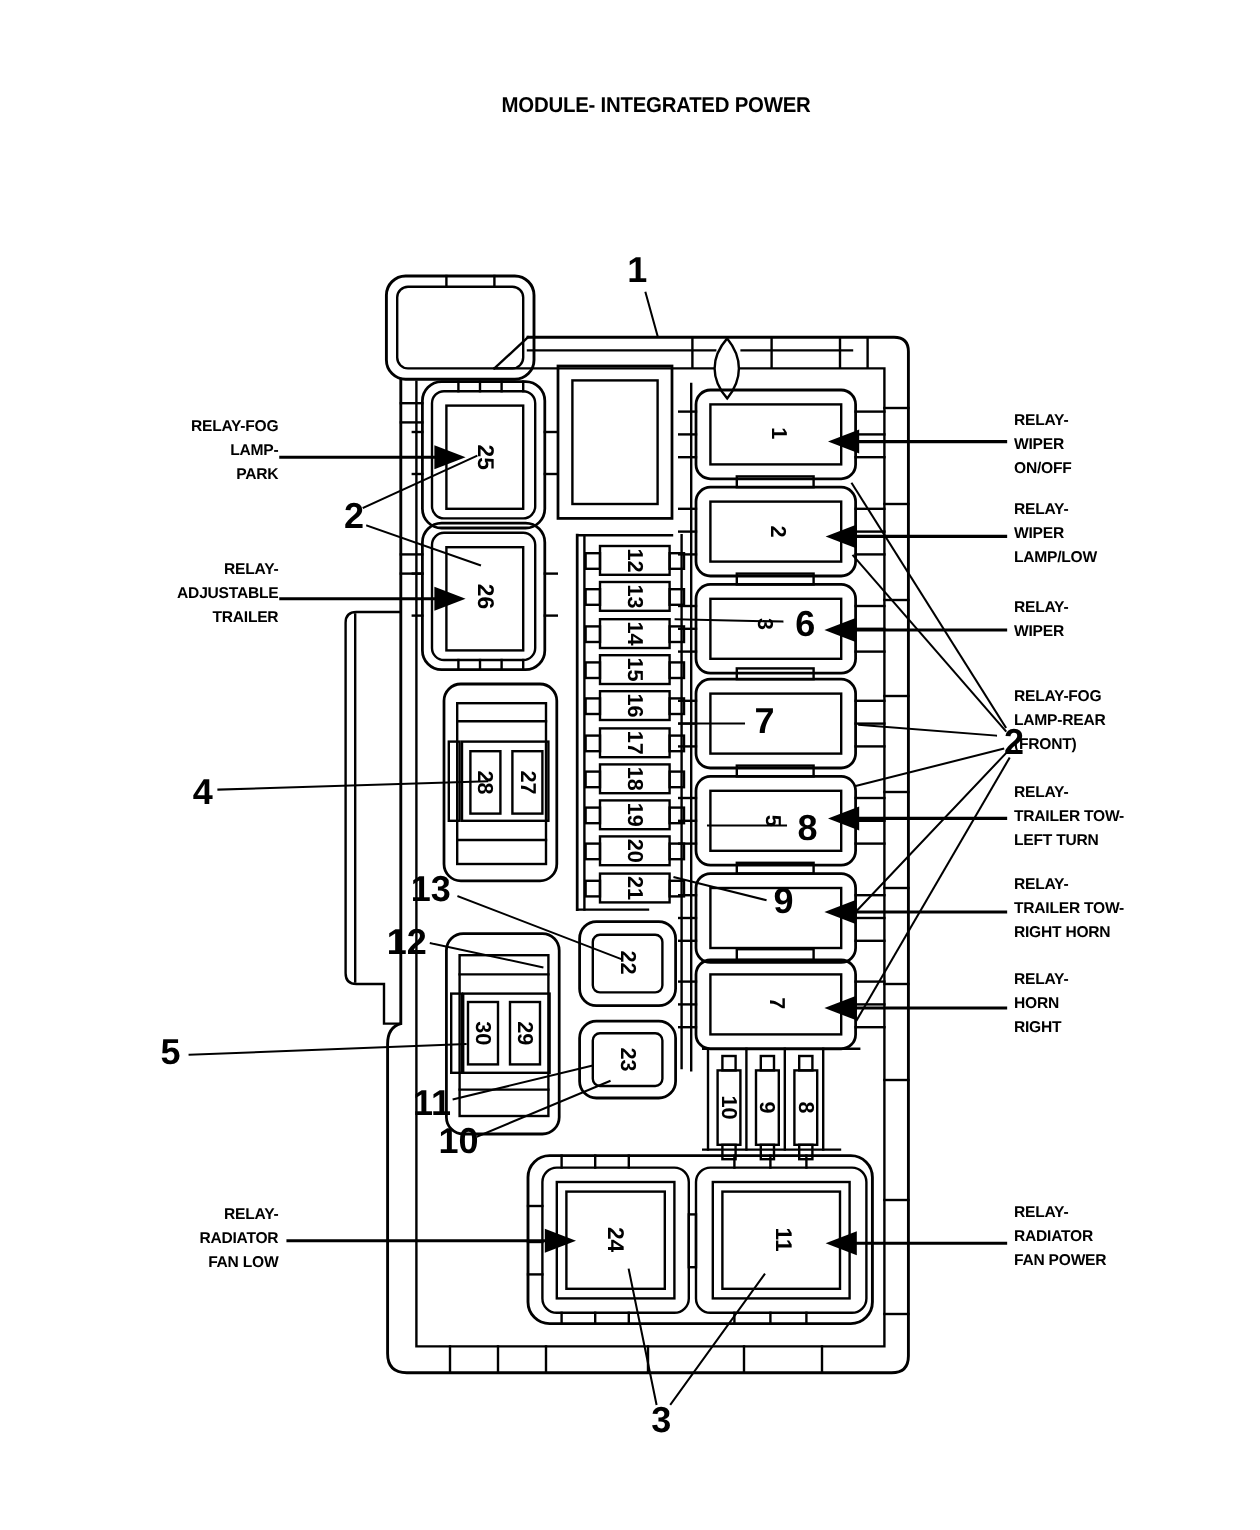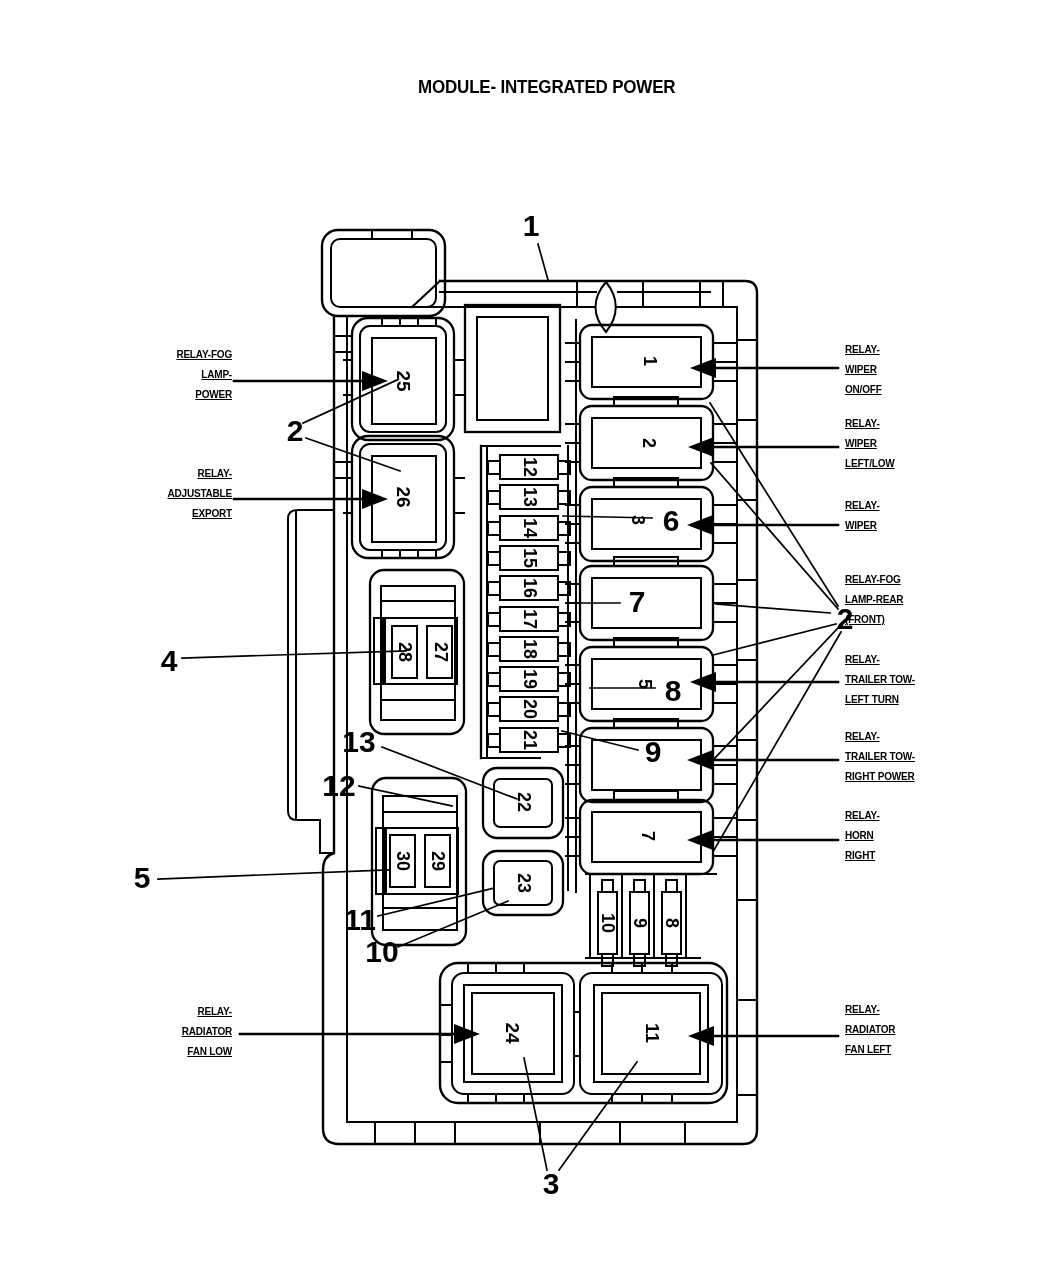--- a/index.html
+++ b/index.html
@@ -1,21 +1,21 @@
 <!DOCTYPE html>
 <html><head>
 <meta charset="utf-8">
 <style>
   html,body{margin:0;padding:0;background:#fff;}
   #canvas{position:relative;width:1050px;height:1275px;background:#ffffff;overflow:hidden;
           font-family:"Liberation Sans", sans-serif;color:#000;}
   #art{position:absolute;left:0;top:0;}
   .title{position:absolute;left:418px;top:78px;font-size:17px;font-weight:bold;
          letter-spacing:-0.2px;white-space:nowrap;transform:scaleY(1.05);}
-  .lbl{position:absolute;font-size:10px;font-weight:bold;line-height:20px;letter-spacing:-0.2px;text-decoration:underline;}
+  .lbl{position:absolute;font-size:13px;font-weight:bold;line-height:20px;letter-spacing:-0.2px;}
   .lbl.r{text-align:right;}
   .lbl div{white-space:nowrap;}
   .co{position:absolute;font-size:30px;font-weight:bold;transform:translate(-50%,-50%);
       white-space:nowrap;line-height:30px;}
   .sn{position:absolute;font-size:18px;font-weight:bold;white-space:nowrap;
       transform:translate(-50%,-50%) rotate(90deg);letter-spacing:0px;}
   .sn.big{font-size:19px;}
 </style>
 </head>
 <body>
@@ -378,66 +378,66 @@
   <div class="co" style="left:673px;top:691px;">8</div>
   <div class="co" style="left:653px;top:752px;">9</div>
   <div class="co" style="left:382px;top:952px;">10</div>
   <div class="co" style="left:360px;top:920px;">11</div>
   <div class="co" style="left:339px;top:786px;">12</div>
   <div class="co" style="left:359px;top:742px;">13</div>
 
   <div class="lbl r" style="left:88px;top:345px;width:144px;">
     <div>RELAY-FOG</div>
     <div>LAMP-</div>
-    <div>POWER</div>
+    <div>PARK</div>
   </div>
   <div class="lbl r" style="left:58px;top:464px;width:174px;">
     <div>RELAY-</div>
     <div>ADJUSTABLE</div>
-    <div>EXPORT</div>
+    <div>TRAILER</div>
   </div>
   <div class="lbl r" style="left:58px;top:1002px;width:174px;">
     <div>RELAY-</div>
     <div>RADIATOR</div>
     <div>FAN LOW</div>
   </div>
 
   <div class="lbl" style="left:845px;top:340px;width:180px;">
     <div>RELAY-</div>
     <div>WIPER</div>
     <div>ON/OFF</div>
   </div>
   <div class="lbl" style="left:845px;top:414px;width:180px;">
     <div>RELAY-</div>
     <div>WIPER</div>
-    <div>LEFT/LOW</div>
+    <div>LAMP/LOW</div>
   </div>
   <div class="lbl" style="left:845px;top:496px;width:180px;">
     <div>RELAY-</div>
     <div>WIPER</div>
   </div>
   <div class="lbl" style="left:845px;top:570px;width:180px;">
     <div>RELAY-FOG</div>
     <div>LAMP-REAR</div>
     <div>(FRONT)</div>
   </div>
   <div class="lbl" style="left:845px;top:650px;width:180px;">
     <div>RELAY-</div>
     <div>TRAILER TOW-</div>
     <div>LEFT TURN</div>
   </div>
   <div class="lbl" style="left:845px;top:727px;width:180px;">
     <div>RELAY-</div>
     <div>TRAILER TOW-</div>
-    <div>RIGHT POWER</div>
+    <div>RIGHT HORN</div>
   </div>
   <div class="lbl" style="left:845px;top:806px;width:180px;">
     <div>RELAY-</div>
     <div>HORN</div>
     <div>RIGHT</div>
   </div>
   <div class="lbl" style="left:845px;top:1000px;width:180px;">
     <div>RELAY-</div>
     <div>RADIATOR</div>
-    <div>FAN LEFT</div>
+    <div>FAN POWER</div>
   </div>
 
 </div>
 
 </body></html>

